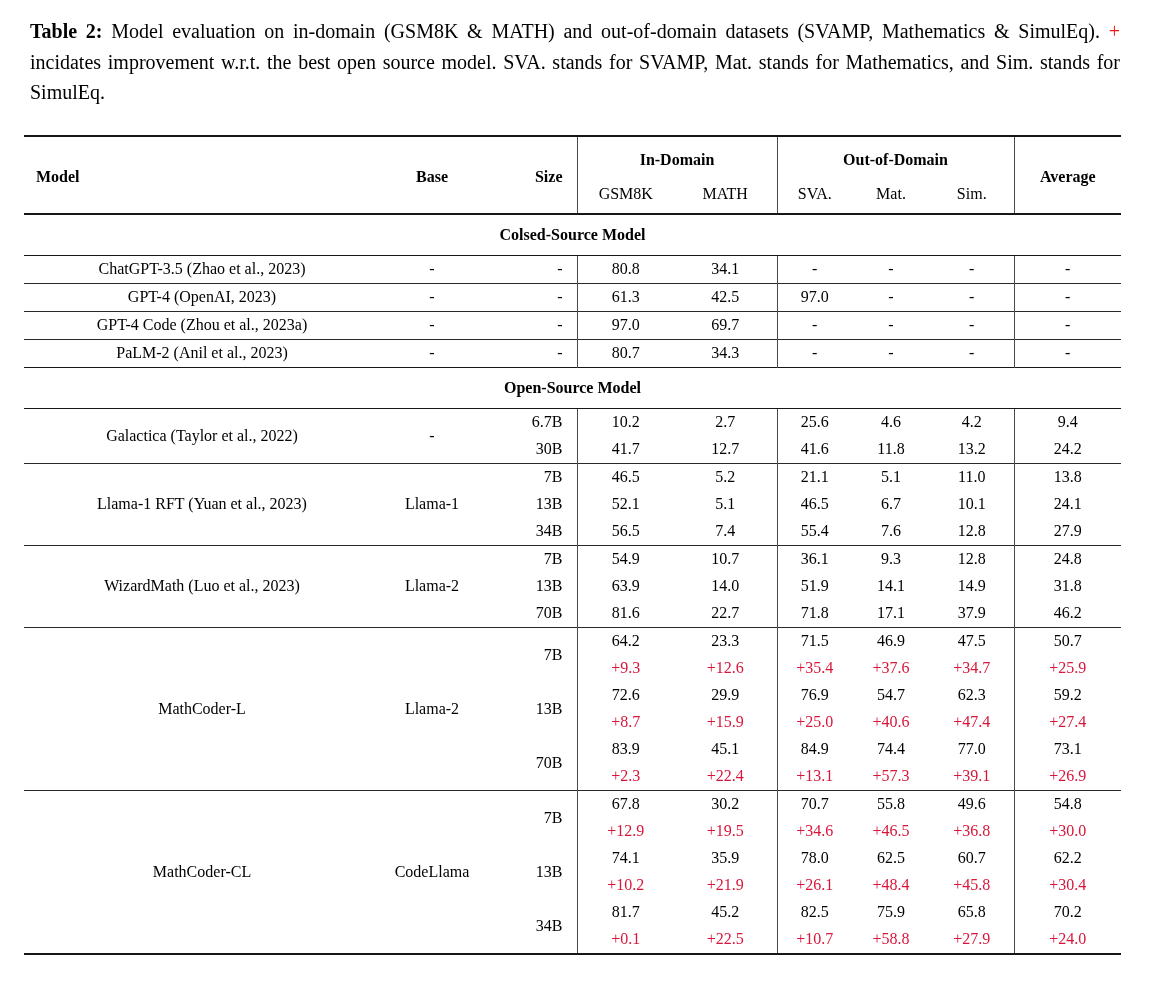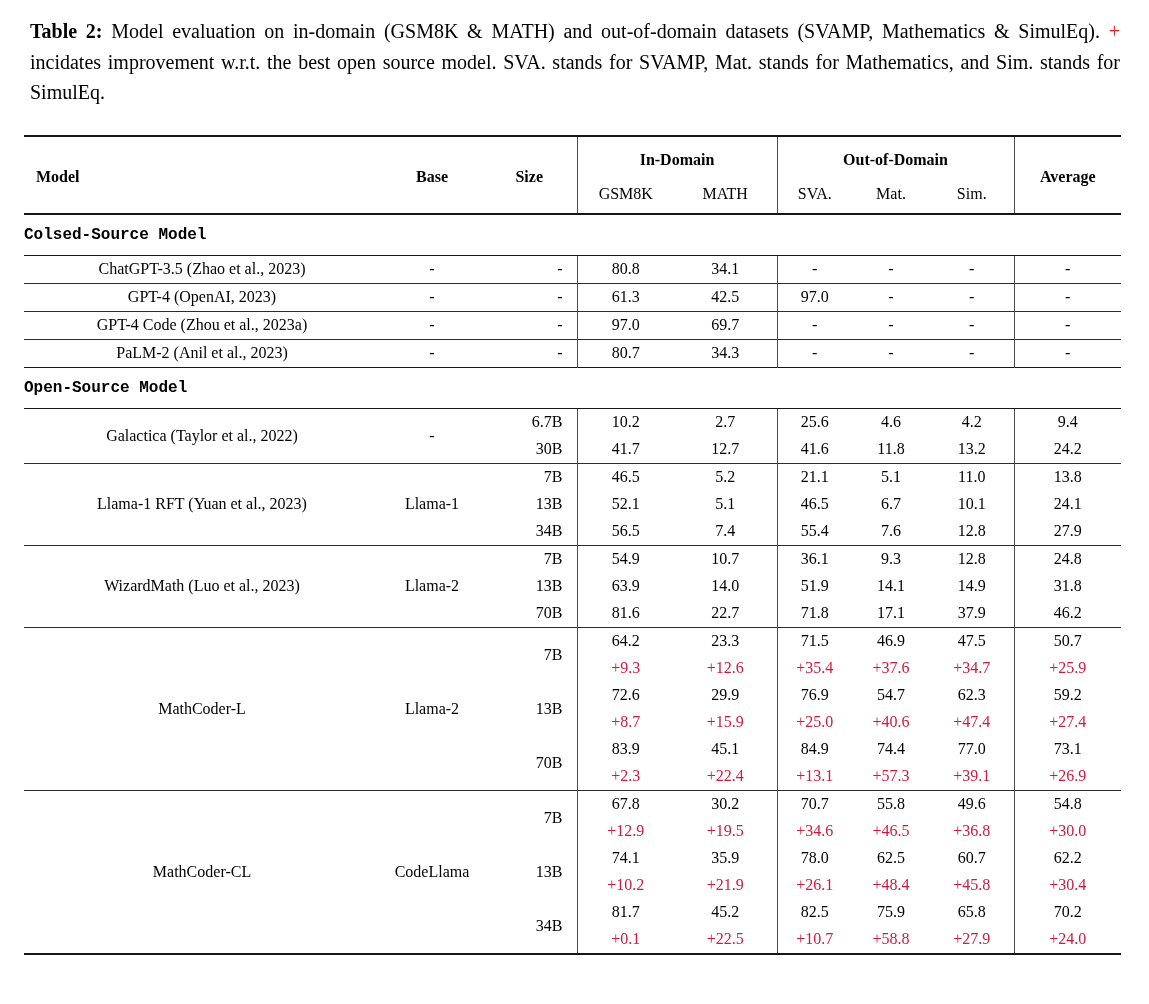--- a/index.html
+++ b/index.html
@@ -32,28 +32,27 @@
     border-bottom: 2.5px solid #161616;
     font-size: 16px;
   }
   thead { border-bottom: 2px solid #161616; }
   th, td { padding: 0; font-weight: normal; vertical-align: middle; }
   thead th { font-weight: bold; text-align: center; }
   thead tr.hrow1 th { height: 38px; padding-top: 4px; }
   thead tr.hrow2 th { height: 30px; padding-bottom: 4px; text-align: center; }
   thead th.sub { font-weight: normal; }
   thead th.h-model { text-align: left; padding-left: 12px; }
-  thead th.h-size { text-align: center; padding-right: 14px; }
+  thead th.h-size { text-align: right; padding-right: 14px; }
   td.section-title {
     height: 40px;
-    text-align: left;
+    text-align: center;
     font-weight: bold;
     border-top: 1.8px solid #161616;
     border-bottom: 1.8px solid #161616;
-    font-family: Liberation Mono, monospace;
   }
   tbody td { height: 27px; text-align: center; }
   td.model-cell { text-align: center; padding-left: 12px; }
   td.size-cell { text-align: right; padding-right: 14px; }
   td.delta-cell { color: var(--delta-red, #d8163a); font-weight: normal; }
   .vline { border-left: 1.5px solid #4a4a4a; }
   tr.group-sep > td { border-top: 1.4px solid #2a2a2a; }
 </style>
 </head>
 <body style="--caption-plus: #f21818; --delta-red: #d8163a;">

